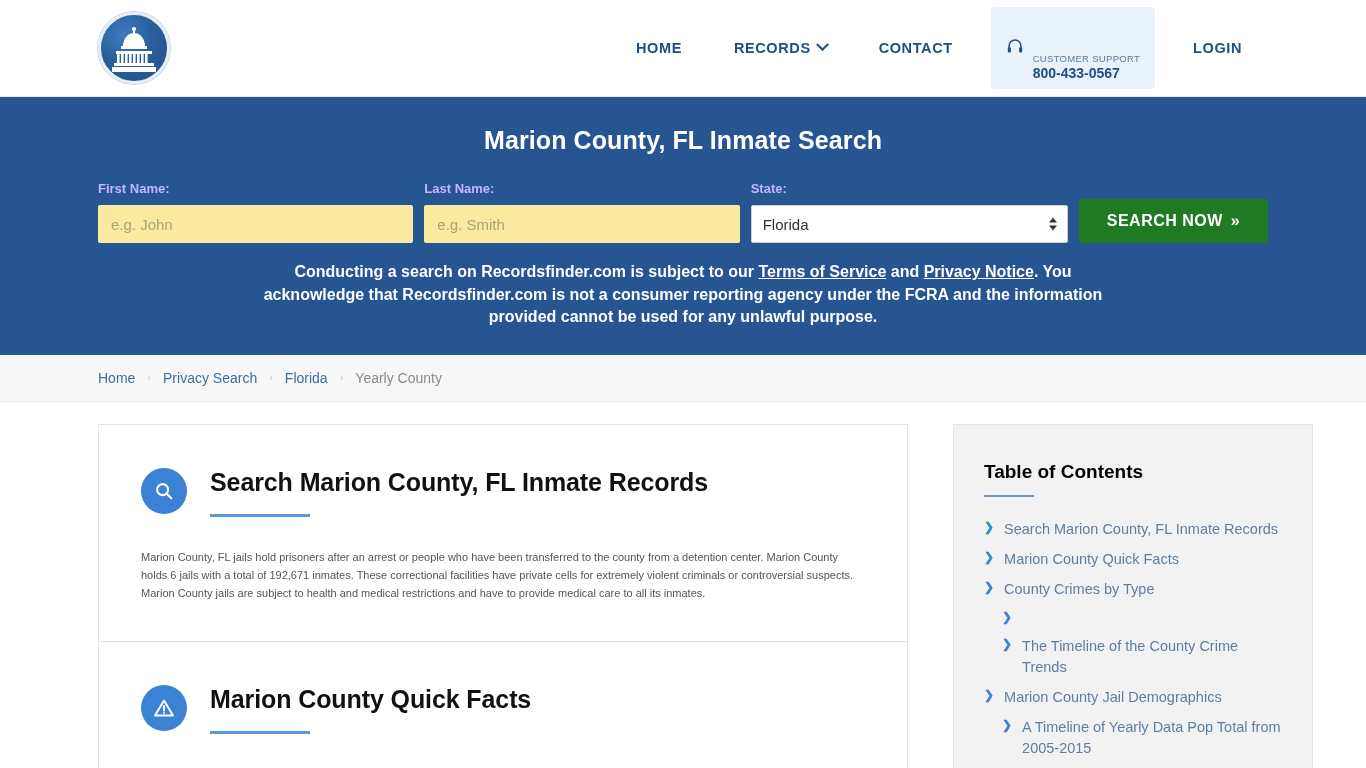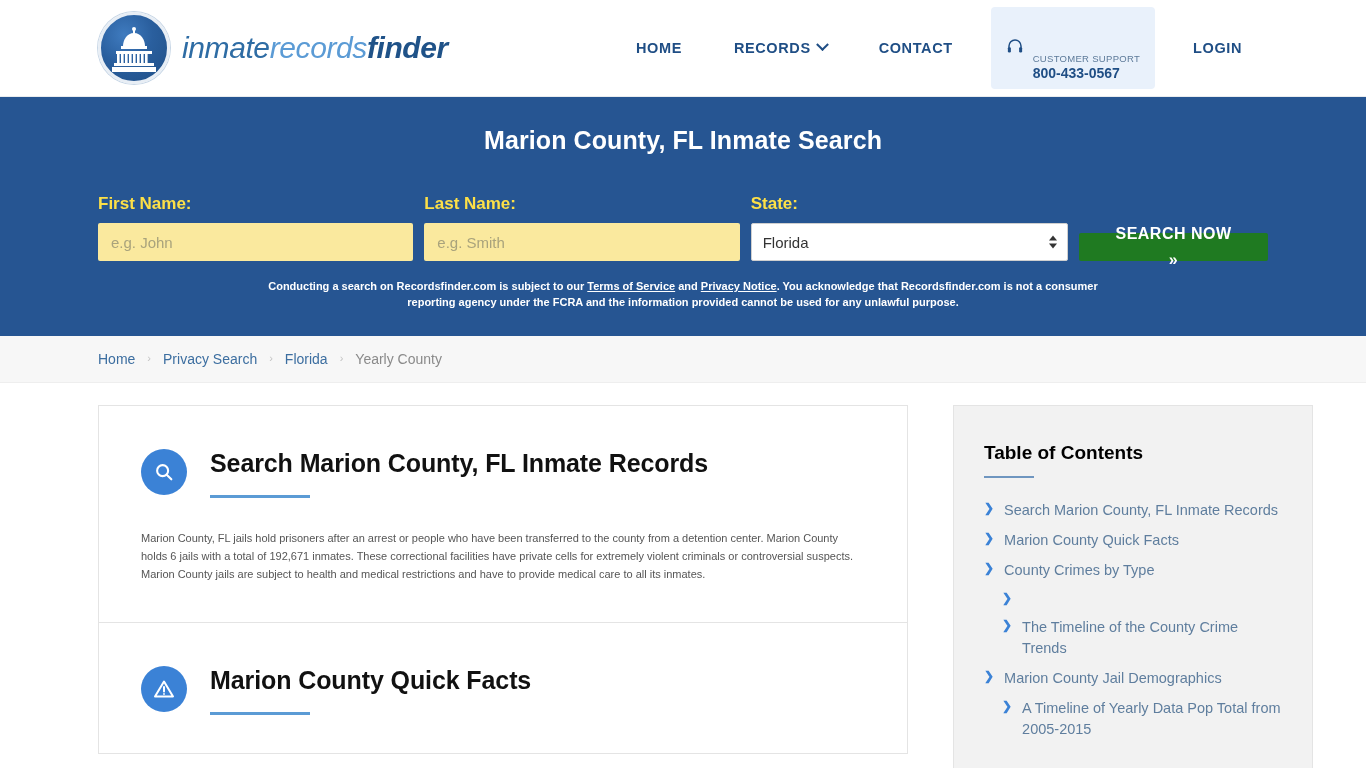--- a/index.html
+++ b/index.html
@@ -111,35 +111,35 @@
   
   .hero {
     background: #265592;
     padding: 20px 98px 26px 98px;
   }
   .hero-title {
     text-align: center;
     color: #ffffff;
     font-size: 25px;
     font-weight: 700;
-    margin: 9px 0 39px 0;
+    margin: 9px 0 26px 0;
     letter-spacing: 0.1px;
   }
   .search-row {
     display: flex;
     align-items: flex-end;
     gap: 0;
   }
   .field { display: flex; flex-direction: column; }
   .field.first { width: 318px; margin-right: 11px; }
   .field.last  { width: 318px; margin-right: 11px; }
   .field.state { width: 320px; margin-right: 11px; }
   .field-label {
-    color: #fde047;
-    font-size: 17px;
+    color: #c4b5fd;
+    font-size: 13px;
     font-weight: 700;
     margin-bottom: 9px;
   }
   .text-input {
     height: 38px;
     border: none;
     border-radius: 2px;
     background: #fae99e;
     padding: 0 13px;
     font-size: 15px;
@@ -176,41 +176,40 @@
   .select-arrows i {
     display: block;
     width: 0; height: 0;
     border-left: 4px solid transparent;
     border-right: 4px solid transparent;
   }
   .select-arrows i.up { border-bottom: 5px solid #333; }
   .select-arrows i.dn { border-top: 5px solid #333; }
 
   .search-btn {
-    height: 28px;
+    height: 44px;
     min-width: 189px;
     background: #1f7a21;
     color: #ffffff;
     border: none;
     border-radius: 2px;
     font-size: 16px;
     font-weight: 700;
     letter-spacing: 0.5px;
     cursor: pointer;
     font-family: "Liberation Sans", sans-serif;
     display: flex;
     align-items: center;
     justify-content: center;
     gap: 8px;
-    flex-direction: column;
   }
 
   .disclaimer {
     color: #ffffff;
-    font-size: 11px;
+    font-size: 16px;
     line-height: 1.42;
     text-align: center;
     max-width: 860px;
     margin: 18px auto 0 auto;
     font-weight: 700;
   }
   .disclaimer a { color: #ffffff; text-decoration: underline; }
 
   
   .crumb-bar {
@@ -355,23 +354,20 @@
             <rect x="25" y="28" width="2.6" height="9"></rect>
             <rect x="29" y="28" width="2.6" height="9"></rect>
             <rect x="33" y="28" width="2.6" height="9"></rect>
             <rect x="37" y="28" width="2.6" height="9"></rect>
           </g>
           <rect x="6" y="37" width="40" height="3"></rect>
           <rect x="4" y="41" width="44" height="5"></rect>
         </g>
       </svg>
     </div>
-    <div class="brand-word">
-      <span class="w1">inmate</span><span class="w2">records</span><span class="w3">finder</span>
-    </div>
   </div>
 
   <nav class="main-nav">
     <a class="nav-link" href="#">
       <span>HOME</span>
     </a>
     <a class="nav-link" href="#">
       <span>RECORDS</span>
       <span class="caret"></span>
     </a>

